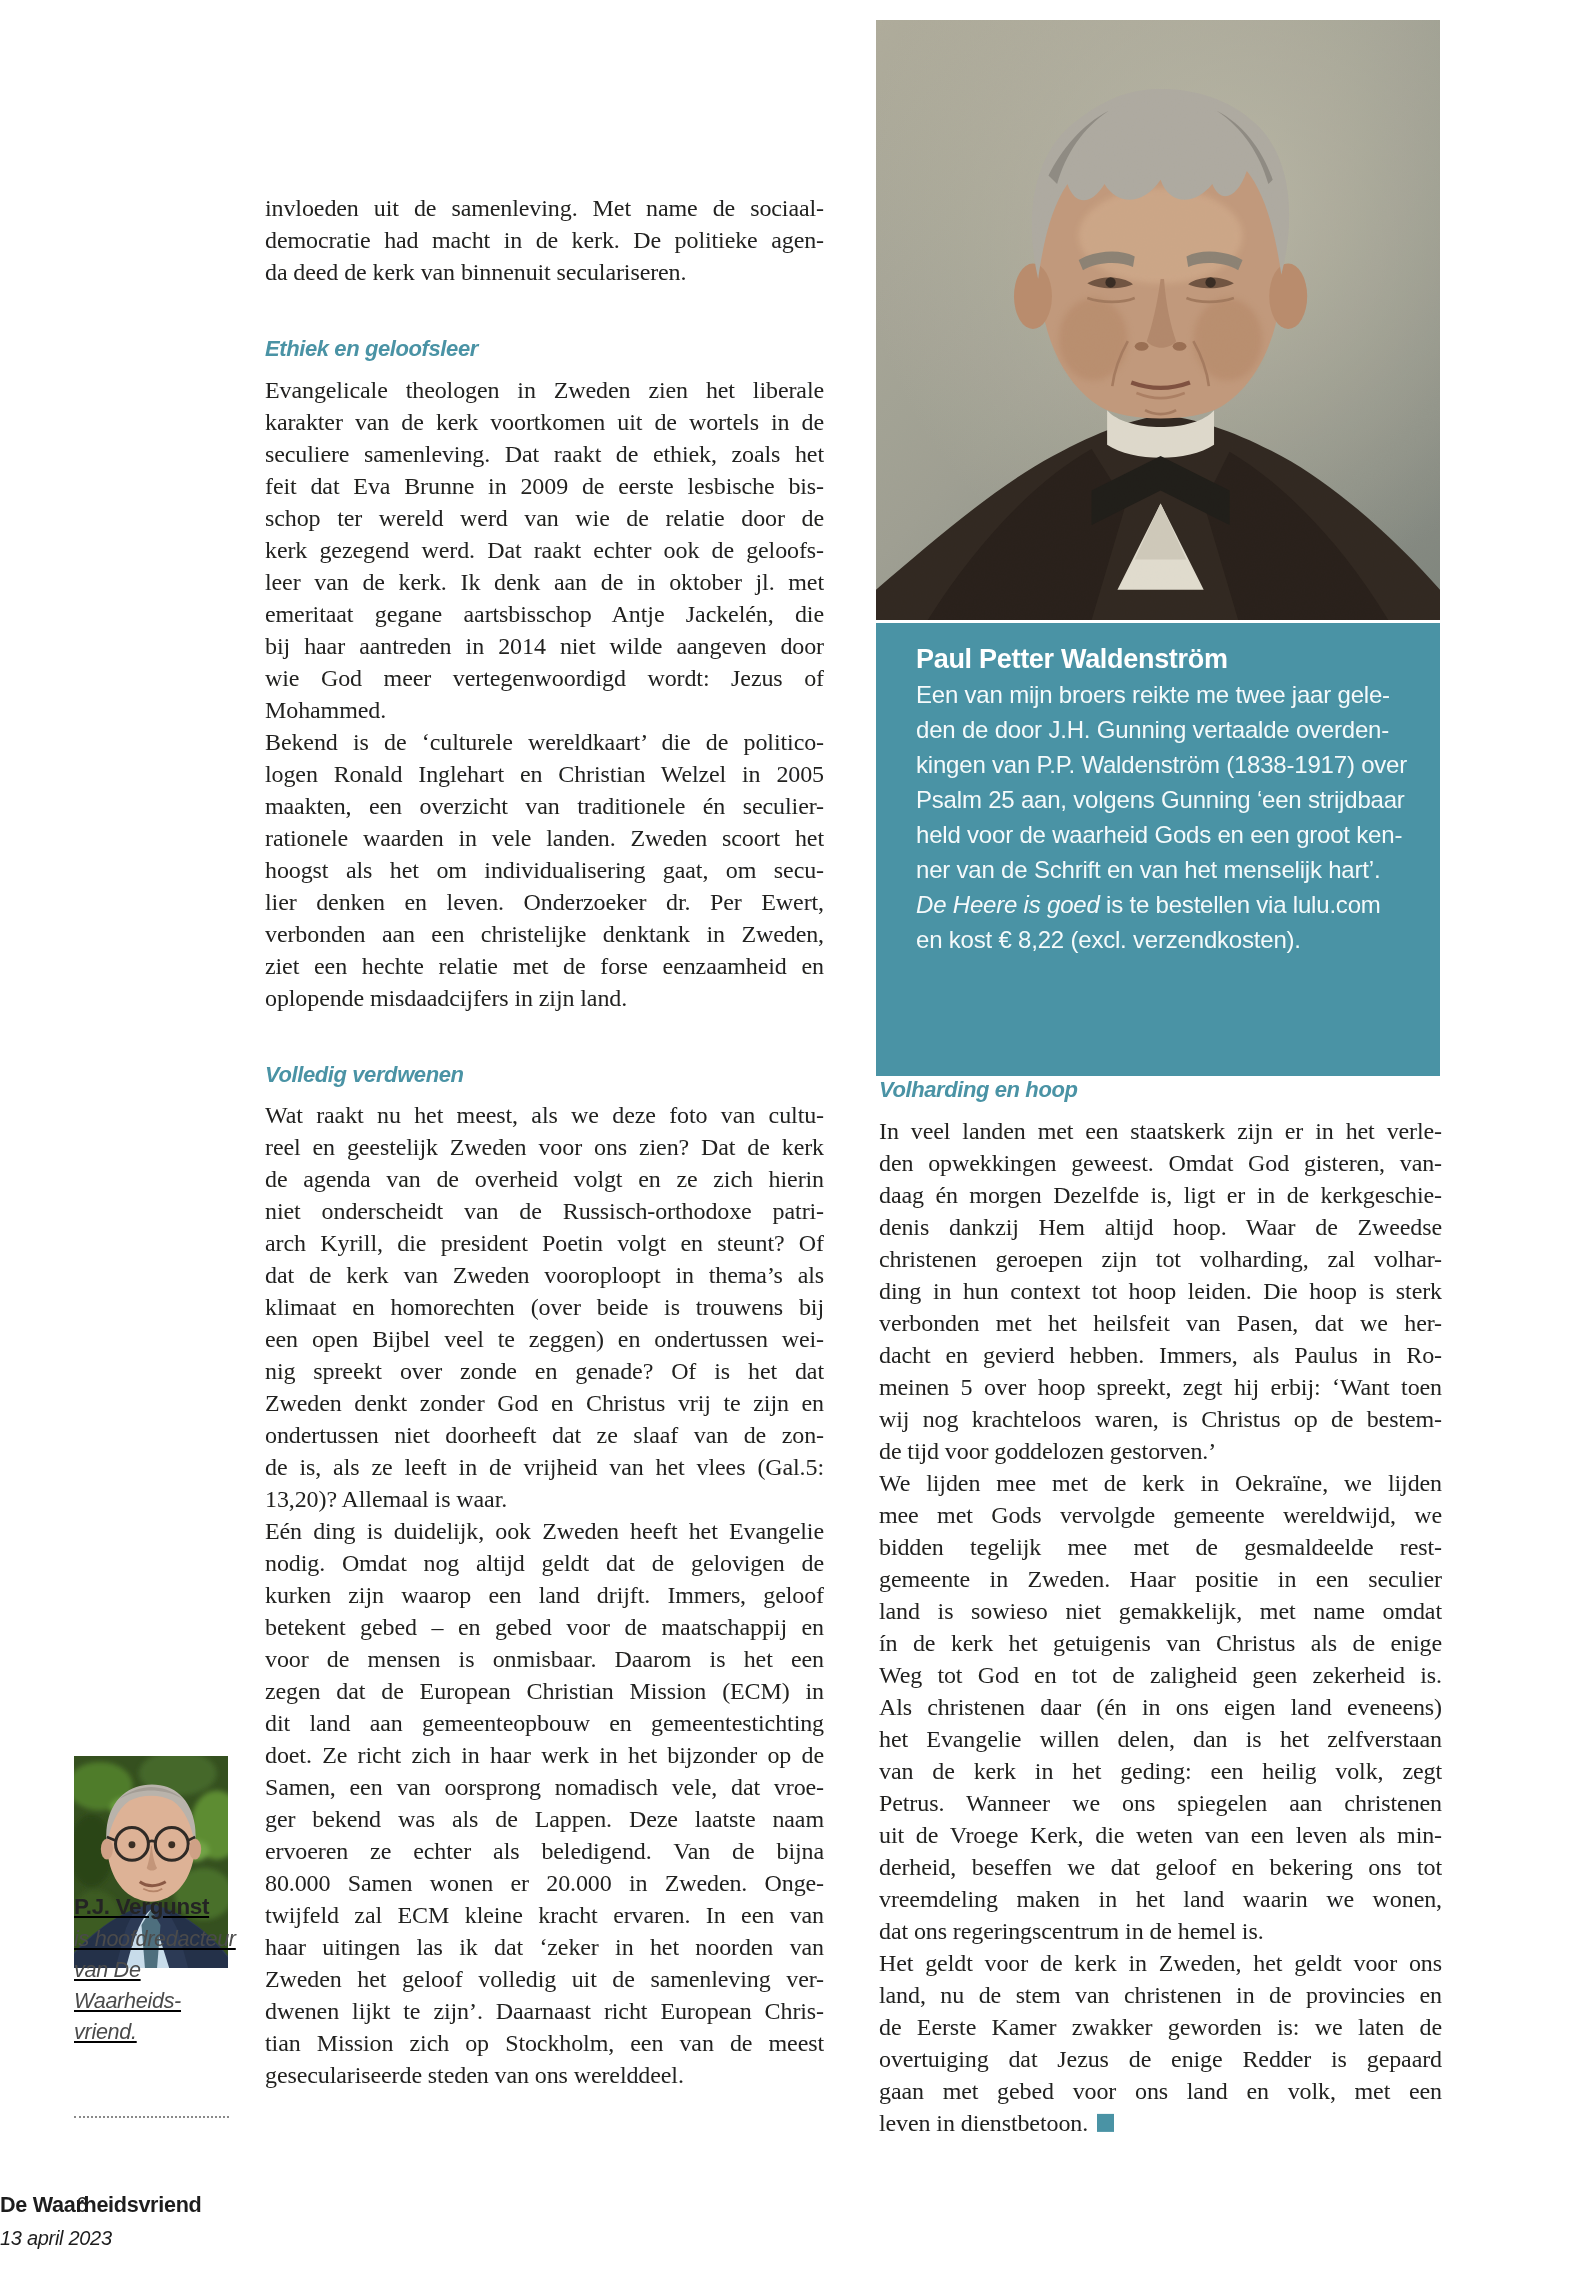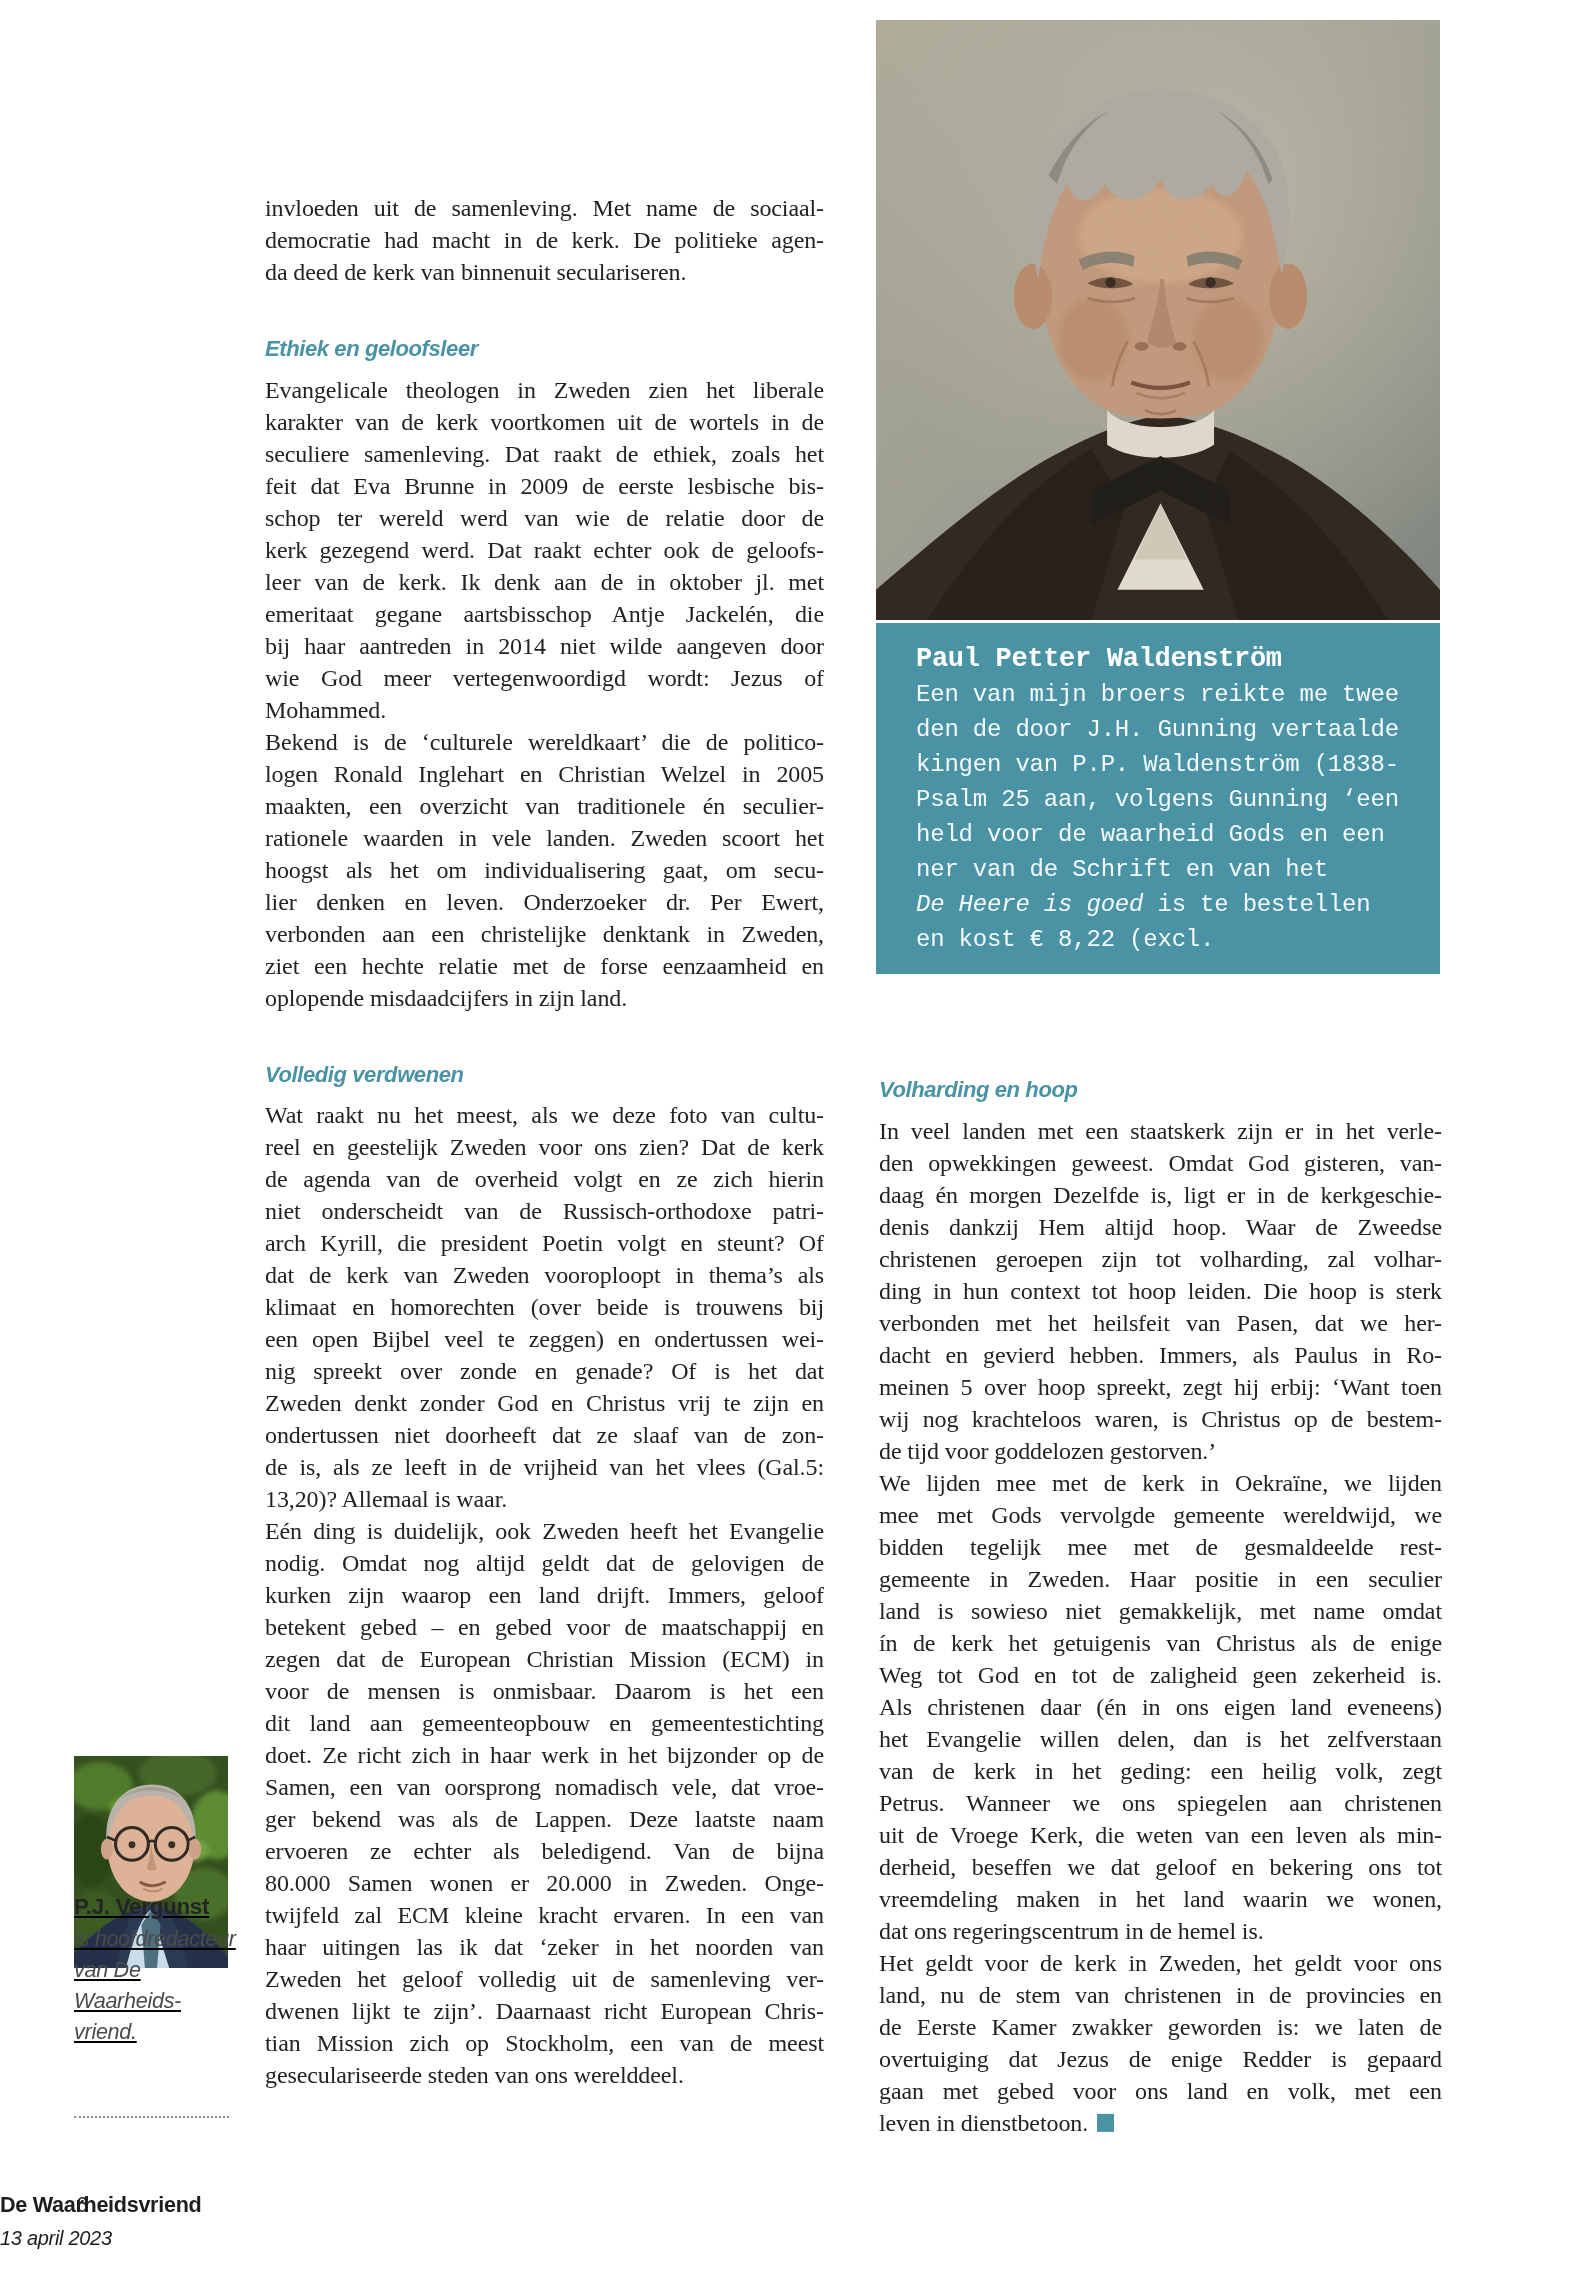--- a/index.html
+++ b/index.html
@@ -29,23 +29,23 @@
   }
   .column > .heading:first-child{margin-top:0;}
   .endmark{display:inline-block;width:17.3px;height:17.3px;background:var(--teal);
     margin-left:8.6px;transform:translateY(0.9px);}
 
   
   .portrait{position:absolute;left:876px;top:20px;width:564px;height:600px;}
 
   
   .infobox{
-    position:absolute;left:876px;top:623px;width:564px;height:351px;
+    position:absolute;left:876px;top:623px;width:564px;height:453px;
     background:var(--teal);color:#f5fafb;
-    font-family:Liberation Mono, monospace;
+    font-family:Liberation Sans, sans-serif;
     padding:19px 15.5px 19px 40px;
   }
   .infobox .ib-title{font-weight:bold;font-size:27px;line-height:35px;color:#ffffff;letter-spacing:-0.3px;}
   .infobox .ib-line{font-size:24px;line-height:35px;height:35px;overflow:hidden;letter-spacing:-0.2px;}
   .infobox .it{font-style:italic;}
 
   
   .author-photo{position:absolute;left:74px;top:1756px;width:154px;height:212px;}
   .author-caption{
     position:absolute;left:74px;top:1891px;width:164px;
@@ -207,22 +207,22 @@
         <div class="ln">Zweden denkt zonder God en Christus vrij te zijn en</div>
         <div class="ln">ondertussen niet doorheeft dat ze slaaf van de zon-</div>
         <div class="ln">de is, als ze leeft in de vrijheid van het vlees (Gal.5:</div>
         <div class="ln ln-last">13,20)? Allemaal is waar.</div>
       </div>
       <div class="para">
         <div class="ln">Eén ding is duidelijk, ook Zweden heeft het Evangelie</div>
         <div class="ln">nodig. Omdat nog altijd geldt dat de gelovigen de</div>
         <div class="ln">kurken zijn waarop een land drijft. Immers, geloof</div>
         <div class="ln">betekent gebed – en gebed voor de maatschappij en</div>
+        <div class="ln">voor de mensen is onmisbaar. Daarom is het een</div>
         <div class="ln">zegen dat de European Christian Mission (ECM) in</div>
-        <div class="ln">voor de mensen is onmisbaar. Daarom is het een</div>
         <div class="ln">dit land aan gemeenteopbouw en gemeentestichting</div>
         <div class="ln">doet. Ze richt zich in haar werk in het bijzonder op de</div>
         <div class="ln">Samen, een van oorsprong nomadisch vele, dat vroe-</div>
         <div class="ln">ger bekend was als de Lappen. Deze laatste naam</div>
         <div class="ln">ervoeren ze echter als beledigend. Van de bijna</div>
         <div class="ln">80.000 Samen wonen er 20.000 in Zweden. Onge-</div>
         <div class="ln">twijfeld zal ECM kleine kracht ervaren. In een van</div>
         <div class="ln">haar uitingen las ik dat ‘zeker in het noorden van</div>
         <div class="ln">Zweden het geloof volledig uit de samenleving ver-</div>
         <div class="ln">dwenen lijkt te zijn’. Daarnaast richt European Chris-</div>

